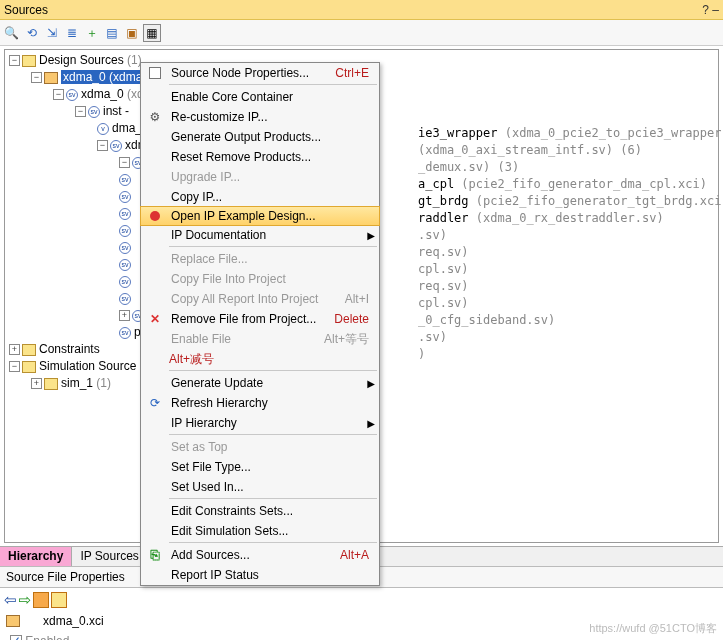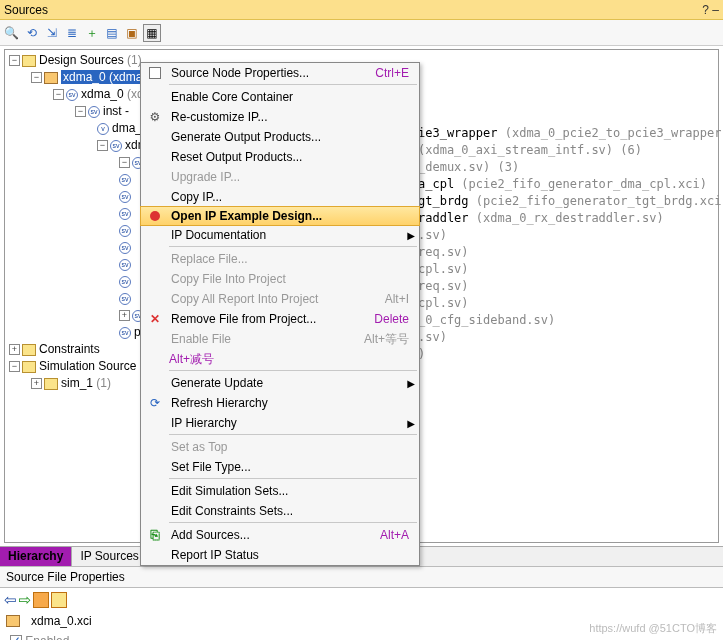--- a/index.html
+++ b/index.html
@@ -66,70 +66,69 @@
   .tabs-bar {
     border-top: 1px solid #aaa;
     display:flex;
     height:20px;
     background:#f0f0f0;
   }
   .tabs-bar .tab {
     padding: 2px 8px;
     border-right: 1px solid #aaa;
   }
-  .tabs-bar .tab.active { background:#a21caf; font-weight:bold;}
+  .tabs-bar .tab.active { background:#f9a8d4; font-weight:bold;}
   .prop-title {
     background:#f7f7f7;
     border-top:1px solid #bbb;
     border-bottom:1px solid #bbb;
     padding:3px 6px;
   }
   .prop-toolbar {
     height:24px; display:flex; align-items:center; gap:2px; padding:0 4px;
   }
   .prop-toolbar .arrow { font-size:15px; }
   .blue { color:#1e4aa0; }
   .green { color:#1a8f1a; }
   .orange-btn { display:inline-block; width:16px; height:16px; background:#f7a94a; border:1px solid #bf7010;}
-  .xci-row { display:flex; align-items:center; gap:8px; padding:2px 6px;}
+  .xci-row { display:flex; align-items:center; gap:20px; padding:2px 6px;}
   .checkbox-row { padding:4px 10px; color:#333;}
   .watermark {
     position:absolute; right:6px; bottom:4px; color:#bbb; font-size:11px;
   }
   
   .context-menu {
     position:absolute;
     left:140px; top:62px;
-    width:280px;
+    width:240px;
     background:#f6f6f6;
     border:1px solid #888;
     box-shadow:2px 2px 4px rgba(0,0,0,0.25);
   }
   .menu-icon-col {
     width:28px;
     display:inline-flex; align-items:center; justify-content:center;
   }
   .menu-item {
     display:flex; align-items:center;
     height:20px;
     position:relative;
   }
   .menu-label { flex:1; padding-left:2px; white-space:nowrap;}
-  .menu-shortcut { color:#a21caf; padding-right:10px; white-space:nowrap;}
+  .menu-shortcut { color:#b91c1c; padding-right:10px; white-space:nowrap;}
   .menu-item.disabled .menu-label,
   .menu-item.disabled .menu-shortcut { color:#999; }
   .menu-sep {
     height:2px; margin:1px 2px 1px 28px;
     border-top:1px solid #c8c8c8;
   }
   .menu-item.hover {
     background: linear-gradient(#ffe8a0,#ffd26a);
     border:1px solid #e0a830;
     margin:-1px;
-    font-weight:bold;
   }
   .menu-item .arrow-r {
     position:absolute; right:4px; font-size:10px;
   }
   .pin { width:10px; height:10px; border-radius:50%; background:#d33; display:inline-block;}
   .xred { color:#d33; font-weight:bold;}
   .grn { color:#1a8f1a; font-weight:bold;}
   .rt-row {
     white-space: nowrap; height:17px; line-height:17px;
     font-family: "SimSun", monospace;
@@ -310,21 +309,21 @@
         <span style="color:#555;">⚙</span>
       </span>
       <span class="menu-label">Re-customize IP...</span>
     </div>
     <div class="menu-item">
       <span class="menu-icon-col"></span>
       <span class="menu-label">Generate Output Products...</span>
     </div>
     <div class="menu-item">
       <span class="menu-icon-col"></span>
-      <span class="menu-label">Reset Output Products...</span>
+      <span class="menu-label">Reset Remove Products...</span>
     </div>
     <div class="menu-item disabled">
       <span class="menu-icon-col"></span>
       <span class="menu-label">Upgrade IP...</span>
     </div>
     <div class="menu-item">
       <span class="menu-icon-col"></span>
       <span class="menu-label">Copy IP...</span>
     </div>
     <div class="menu-item hover">
@@ -387,28 +386,32 @@
     </div>
     <div class="menu-sep"></div>
     <div class="menu-item disabled">
       <span class="menu-icon-col"></span>
       <span class="menu-label">Set as Top</span>
     </div>
     <div class="menu-item">
       <span class="menu-icon-col"></span>
       <span class="menu-label">Set File Type...</span>
     </div>
-    <div class="menu-sep"></div>
+    <div class="menu-item">
+      <span class="menu-icon-col"></span>
+      <span class="menu-label">Set Used In...</span>
+    </div>
+    <div class="menu-sep"></div>
+    <div class="menu-item">
+      <span class="menu-icon-col"></span>
+      <span class="menu-label">Edit Constraints Sets...</span>
+    </div>
     <div class="menu-item">
       <span class="menu-icon-col"></span>
       <span class="menu-label">Edit Simulation Sets...</span>
-    </div>
-    <div class="menu-item">
-      <span class="menu-icon-col"></span>
-      <span class="menu-label">Edit Constraints Sets...</span>
     </div>
     <div class="menu-sep"></div>
     <div class="menu-item">
       <span class="menu-icon-col">
         <span class="grn">⎘</span>
       </span>
       <span class="menu-label">Add Sources...</span>
       <span class="menu-shortcut">Alt+A</span>
     </div>
     <div class="menu-item">

